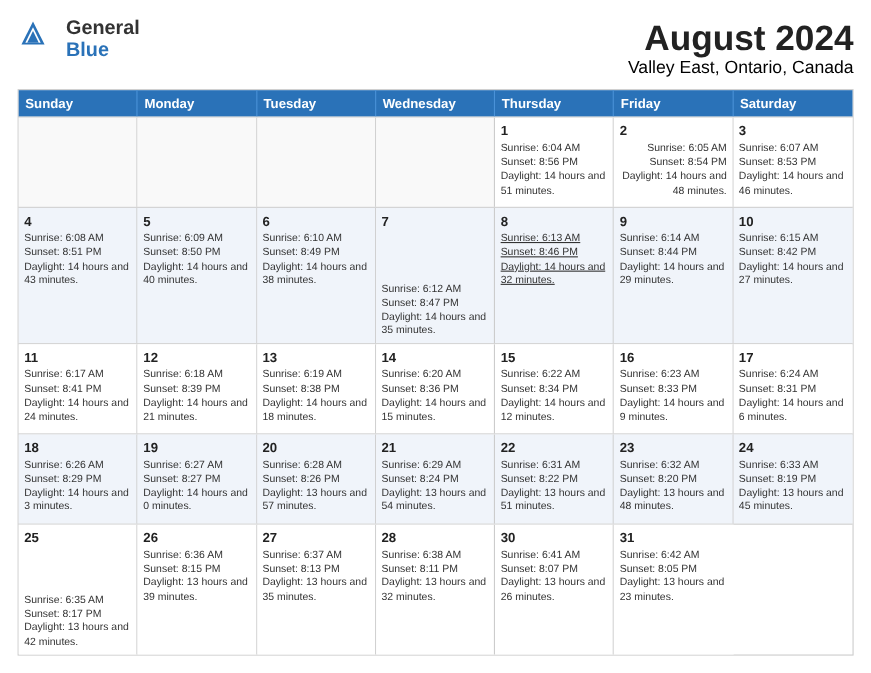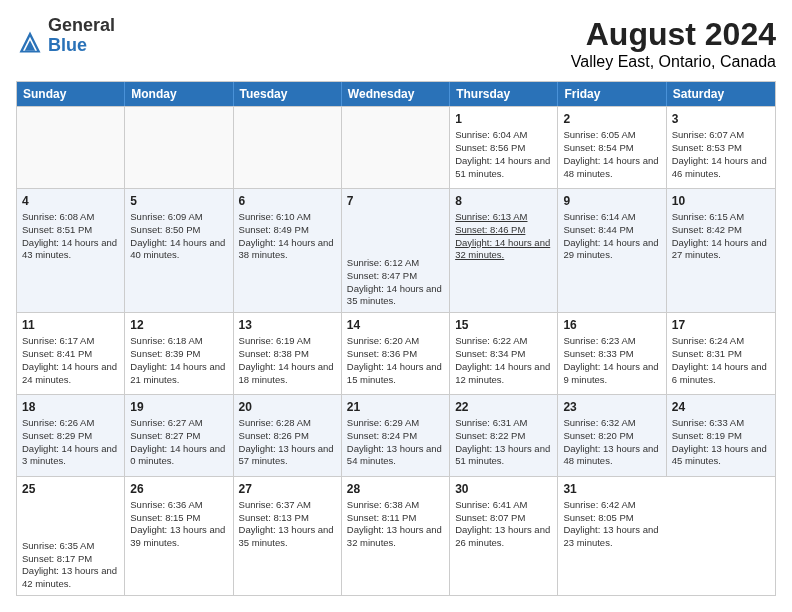--- a/index.html
+++ b/index.html
@@ -18,22 +18,22 @@
       flex-direction: column;
     }
     .header {
       display: flex;
       justify-content: space-between;
       align-items: flex-start;
       margin-bottom: 10px;
     }
     .logo {
       display: flex;
-      align-items: flex-end;
-      gap: 4px;
+      align-items: flex-start;
+      gap: 16px;
     }
     .logo-text {
       font-size: 18px;
       font-weight: bold;
       line-height: 1.1;
     }
     .logo-text .general { color: #333; }
     .logo-text .blue { color: #2a72b8; }
     .logo-icon {
       width: 28px;
@@ -146,21 +146,21 @@
           <div class="cal-cell empty"></div>
           <div class="cal-cell empty"></div>
           <div class="cal-cell">
             <span class="day-num">1</span>
             <div class="cell-info" style="white-space: pre-line;">Sunrise: 6:04 AM
 Sunset: 8:56 PM
 Daylight: 14 hours and 51 minutes.</div>
           </div>
           <div class="cal-cell">
             <span class="day-num">2</span>
-            <div class="cell-info" style="white-space: pre-line;">Sunrise: 6:05 AM
+            <div class="cell-info" style="white-space: pre-line; text-align: right;">Sunrise: 6:05 AM
 Sunset: 8:54 PM
 Daylight: 14 hours and 48 minutes.</div>
           </div>
           <div class="cal-cell">
             <span class="day-num">3</span>
             <div class="cell-info" style="white-space: pre-line;">Sunrise: 6:07 AM
 Sunset: 8:53 PM
 Daylight: 14 hours and 46 minutes.</div>
           </div>
         </div>

